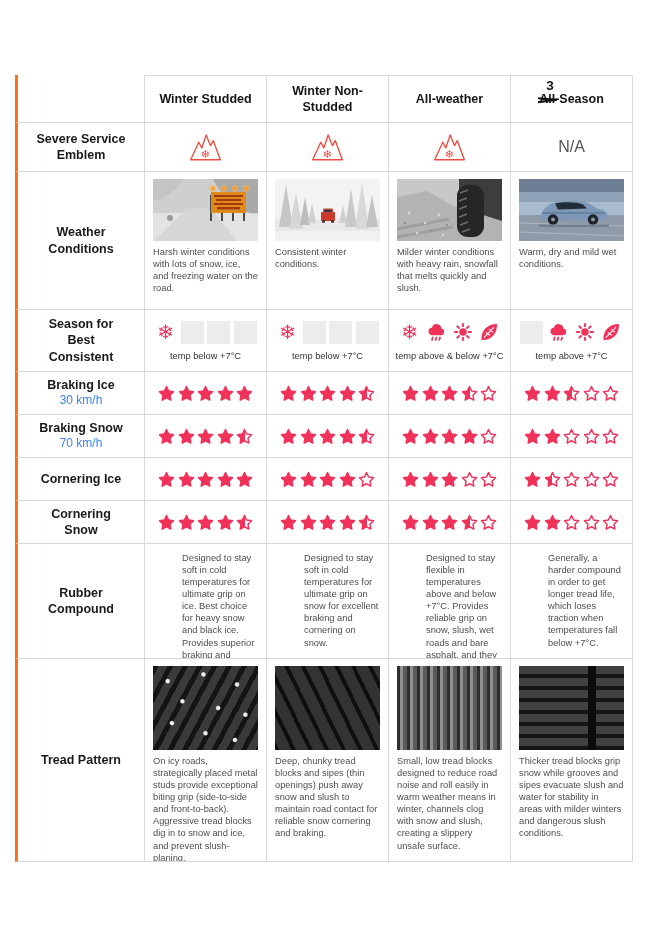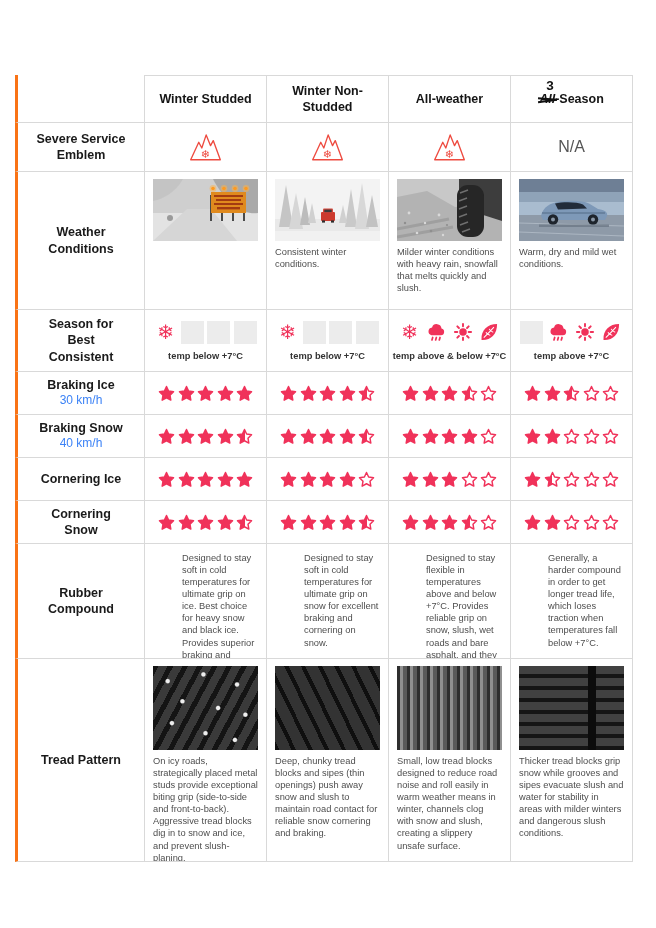--- a/index.html
+++ b/index.html
@@ -13,37 +13,37 @@
   .r-head{height:48px}.r-emblem{height:49px}.r-weather{height:138px}.r-season{height:62px}
   .r-rate{height:43px}.r-rubber{height:115px}.r-tread{height:203px}
   .center{display:flex;align-items:center;justify-content:center;}
   .head{display:flex;align-items:center;justify-content:center;text-align:center;
         font-size:12.5px;font-weight:700;color:#151515;line-height:1.3;padding:0 8px;}
   .label{display:flex;align-items:center;justify-content:center;text-align:center;
         font-size:12.5px;font-weight:700;color:#1a1a1a;line-height:1.3;padding:0 16px;}
   .label .sub{display:block;font-weight:400;font-size:12px;color:#3b82f6;}
   .label .sub:empty{display:none;}
   .strike-wrap{position:relative;display:inline-block;}
-  .struck{position:relative;display:inline-block;font-style:italic;}
+  .struck{position:relative;display:inline-block;}
   .struck::before,.struck::after{content:"";position:absolute;left:-8%;width:120%;height:2px;background:#111;top:54%;transform:rotate(-7deg);}
   .struck::after{transform:rotate(4deg);top:46%;}
   .annotation{position:absolute;top:-14px;left:7px;font-size:13.5px;font-weight:700;color:#111;}
   .emblem-svg{width:35px;height:30px;display:block;}
   .emblem-svg text{font-family:"DejaVu Sans",sans-serif;}
   .na{font-size:16px;color:#555;}
   .pad-cell{padding:7px 8px 0 8px;display:flex;flex-direction:column;}
   .photo{width:100%;height:62px;display:block;flex:none;}
   .cap{font-size:9.3px;color:#4e4e4e;line-height:1.3;text-align:left;margin-top:5px;}
   .season-cell{display:flex;flex-direction:column;align-items:center;justify-content:center;}
   .slots{display:flex;gap:3.5px;}
   .slot{width:23px;height:23px;display:flex;align-items:center;justify-content:center;}
   .slot.empty{background:#ececec;}
   .snow-glyph{font-family:"DejaVu Sans",sans-serif;font-size:20px;line-height:1;color:#f0325a;}
   .w-icon{width:22px;height:22px;display:block;}
-  .season-cap{font-size:9.3px;color:#333;margin-top:7px;text-align:center;font-weight:bold;}
+  .season-cap{font-size:9.3px;color:#333;margin-top:7px;text-align:center;}
   .stars{display:flex;gap:2.5px;align-items:center;justify-content:center;}
   .star{width:17px;height:17px;display:block;}
   .text-cell{padding:8px 9px 0 9px;}
   .text-cell .cap{margin-top:0;margin-left:28px;}
   .tread-img{width:100%;height:84px;flex:none;}
   .tread-1{background:
     radial-gradient(circle at 14% 18%, #eee 1.6px, transparent 2.8px),
     radial-gradient(circle at 48% 10%, #eee 1.6px, transparent 2.8px),
     radial-gradient(circle at 80% 22%, #eee 1.6px, transparent 2.8px),
     radial-gradient(circle at 28% 42%, #eee 1.6px, transparent 2.8px),
@@ -145,20 +145,21 @@
             <circle cx="60" cy="9.5" r="1.8" fill="#ff9a1f"></circle>
           <circle cx="71" cy="9.5" r="3.4" fill="#ffb347" opacity="0.5"></circle>
             <circle cx="71" cy="9.5" r="1.8" fill="#ff9a1f"></circle>
           <circle cx="82" cy="9.5" r="3.4" fill="#ffb347" opacity="0.5"></circle>
             <circle cx="82" cy="9.5" r="1.8" fill="#ff9a1f"></circle>
           <circle cx="93" cy="9.5" r="3.4" fill="#ffb347" opacity="0.5"></circle>
             <circle cx="93" cy="9.5" r="1.8" fill="#ff9a1f"></circle>
         </g>
         <circle cx="17" cy="39" r="3" fill="#9a9a9a"></circle>
       </svg>
+      <div class="cap">Harsh winter conditions with lots of snow, ice, and freezing water on the road.</div>
     </div>
 
     <div class="cell pad-cell">
       <svg class="photo" viewBox="0 0 105 62">
         <rect width="105" height="62" fill="#f3f3f3"></rect>
         <rect y="40" width="105" height="22" fill="#e9e9e9"></rect>
         <path d="M4,48 L11,6 L18,48 Z" fill="#c5c5c5"></path>
         <path d="M14,50 L21,14 L28,50 Z" fill="#d6d6d6"></path>
         <path d="M25,46 L30,18 L35,46 Z" fill="#bcbcbc"></path>
         <path d="M33,44 L37,24 L41,44 Z" fill="#d0d0d0"></path>
@@ -432,21 +433,21 @@
           <path d="M10 1.7 L12.5 7.05 L18.3 7.9 L14.1 12 L15.1 17.8 L10 15 L4.9 17.8 L5.9 12 L1.7 7.9 L7.5 7.05 Z" fill="#fff" stroke="#f0325a" stroke-width="1.7" stroke-linejoin="round"></path>
         </svg>
         <svg class="star" viewBox="0 0 20 20">
           <path d="M10 1.7 L12.5 7.05 L18.3 7.9 L14.1 12 L15.1 17.8 L10 15 L4.9 17.8 L5.9 12 L1.7 7.9 L7.5 7.05 Z" fill="#fff" stroke="#f0325a" stroke-width="1.7" stroke-linejoin="round"></path>
         </svg>
       </div>
   </div>
 
   <div class="row r-rate">
     <div class="cell label">
-        <span><span>Braking Snow</span><span class="sub">40 km/h</span></span>
+        <span><span>Braking Snow</span><span class="sub">70 km/h</span></span>
       </div>
     <div class="cell center stars">
         <svg class="star" viewBox="0 0 20 20">
           <path d="M10 1.7 L12.5 7.05 L18.3 7.9 L14.1 12 L15.1 17.8 L10 15 L4.9 17.8 L5.9 12 L1.7 7.9 L7.5 7.05 Z" fill="#f0325a" stroke="#f0325a" stroke-width="1.7" stroke-linejoin="round"></path>
         </svg>
         <svg class="star" viewBox="0 0 20 20">
           <path d="M10 1.7 L12.5 7.05 L18.3 7.9 L14.1 12 L15.1 17.8 L10 15 L4.9 17.8 L5.9 12 L1.7 7.9 L7.5 7.05 Z" fill="#f0325a" stroke="#f0325a" stroke-width="1.7" stroke-linejoin="round"></path>
         </svg>
         <svg class="star" viewBox="0 0 20 20">
           <path d="M10 1.7 L12.5 7.05 L18.3 7.9 L14.1 12 L15.1 17.8 L10 15 L4.9 17.8 L5.9 12 L1.7 7.9 L7.5 7.05 Z" fill="#f0325a" stroke="#f0325a" stroke-width="1.7" stroke-linejoin="round"></path>

